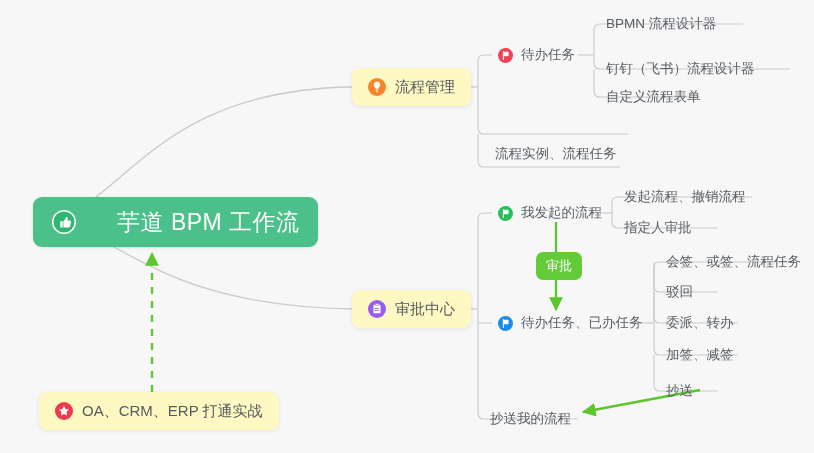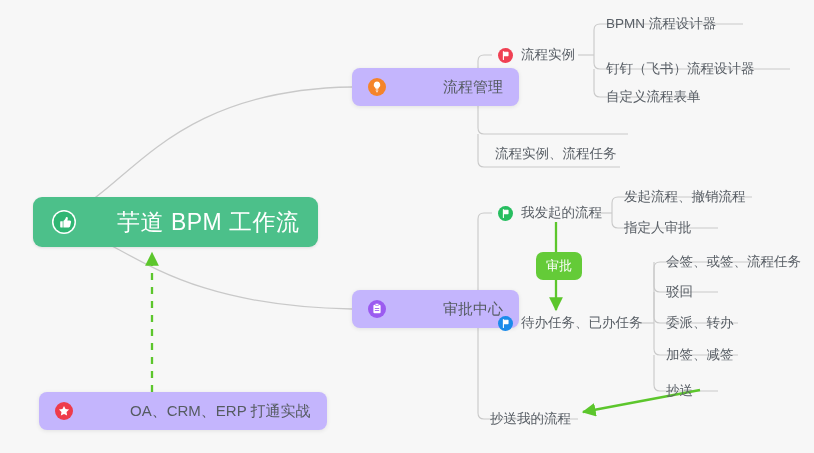--- a/index.html
+++ b/index.html
@@ -46,26 +46,25 @@
   }
   .root-node .label {
     color: #ffffff;
     font-size: 23px;
     letter-spacing: 0.5px;
     margin-left: 10px;
   }
 
   
   .card-node {
-    background: #c4b5fd;
+    background: #fef9c3;
     border-radius: 8px;
     padding: 0 16px;
     height: 38px;
     box-shadow: 0 1px 4px rgba(0,0,0,0.09);
-    gap: 48px;
   }
   .card-node .label {
     color: #555b61;
     font-size: 15px;
     margin-left: 9px;
   }
 
   
   .leaf-node {
     height: 26px;
@@ -198,21 +197,21 @@
     <span class="label">流程管理</span>
   </div>
 
   <div class="node leaf-node with-icon" style="left:492px; top:42px;">
     <span class="icon">
       <svg width="15" height="15" viewBox="0 0 15 15">
         <circle cx="7.5" cy="7.5" r="7.5" fill="#F04053"></circle>
         <path d="M5.4 3.6 v7.8 M5.4 4.2 h4.6 v3.4 h-4.6 z" fill="#ffffff" stroke="#ffffff" stroke-width="1.1" stroke-linecap="round" stroke-linejoin="round"></path>
       </svg>
     </span>
-    <span class="label">流程实例</span>
+    <span class="label">待办任务</span>
   </div>
 
   <div class="node leaf-node" style="left:600px; top:11px;">
     <span class="label">BPMN 流程设计器</span>
   </div>
 
   <div class="node leaf-node" style="left:600px; top:56px;">
     <span class="label">钉钉（飞书）流程设计器</span>
   </div>
 

